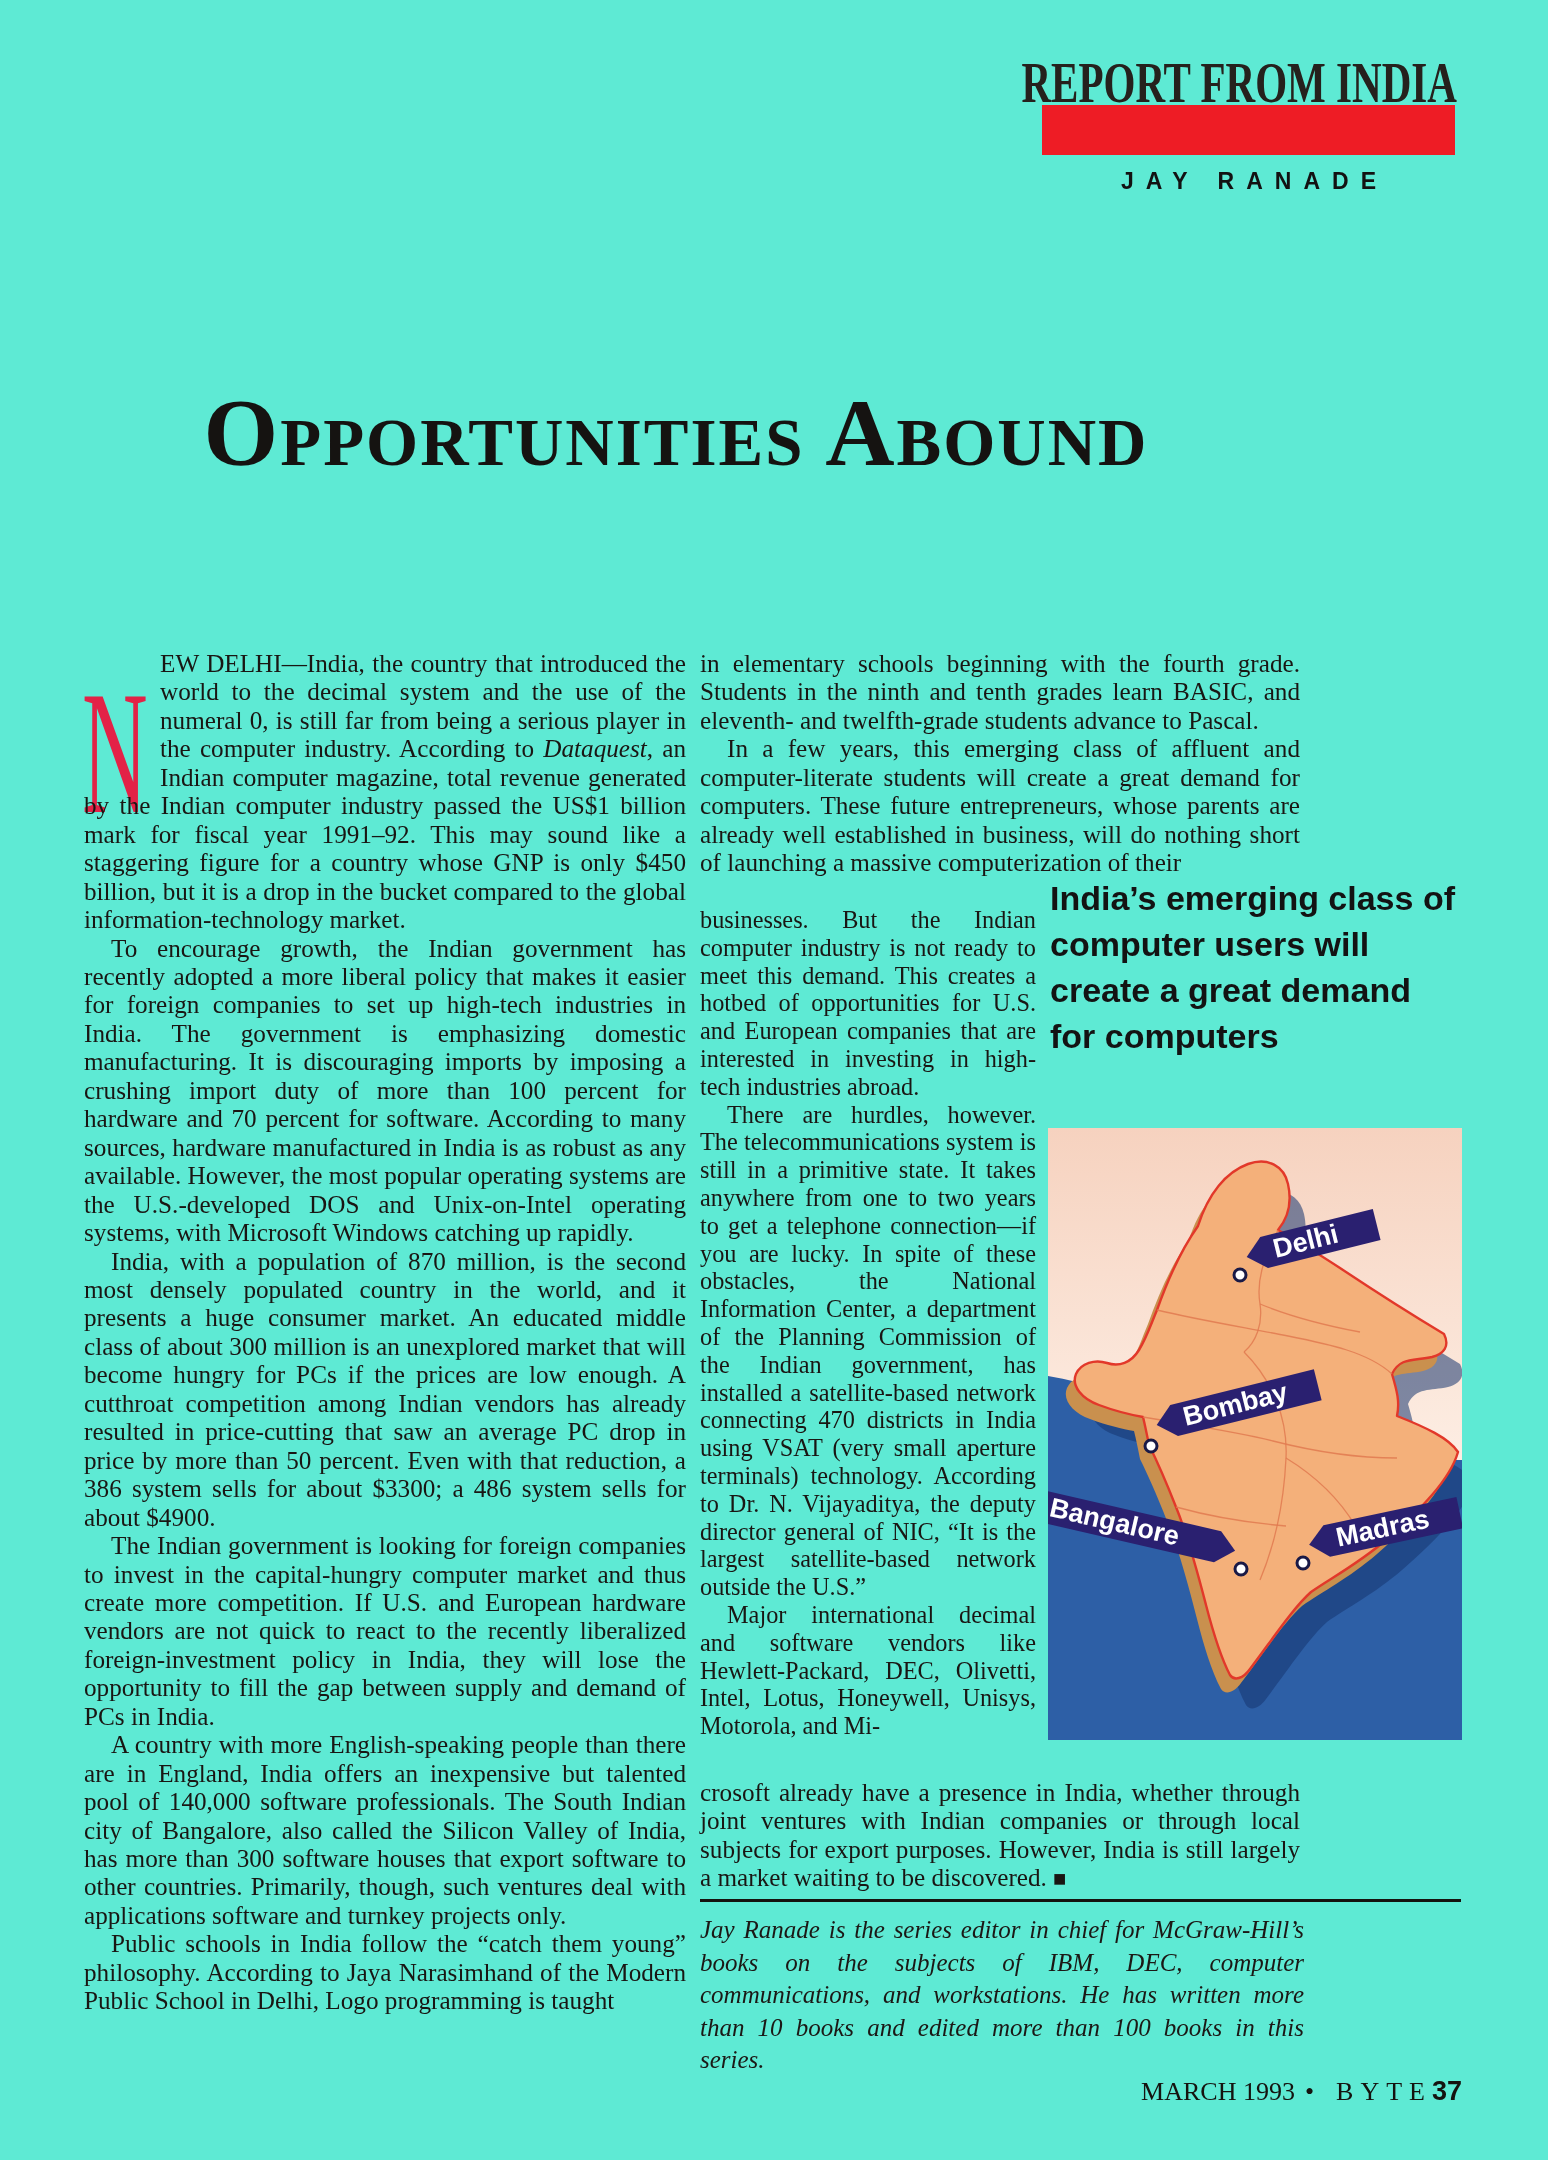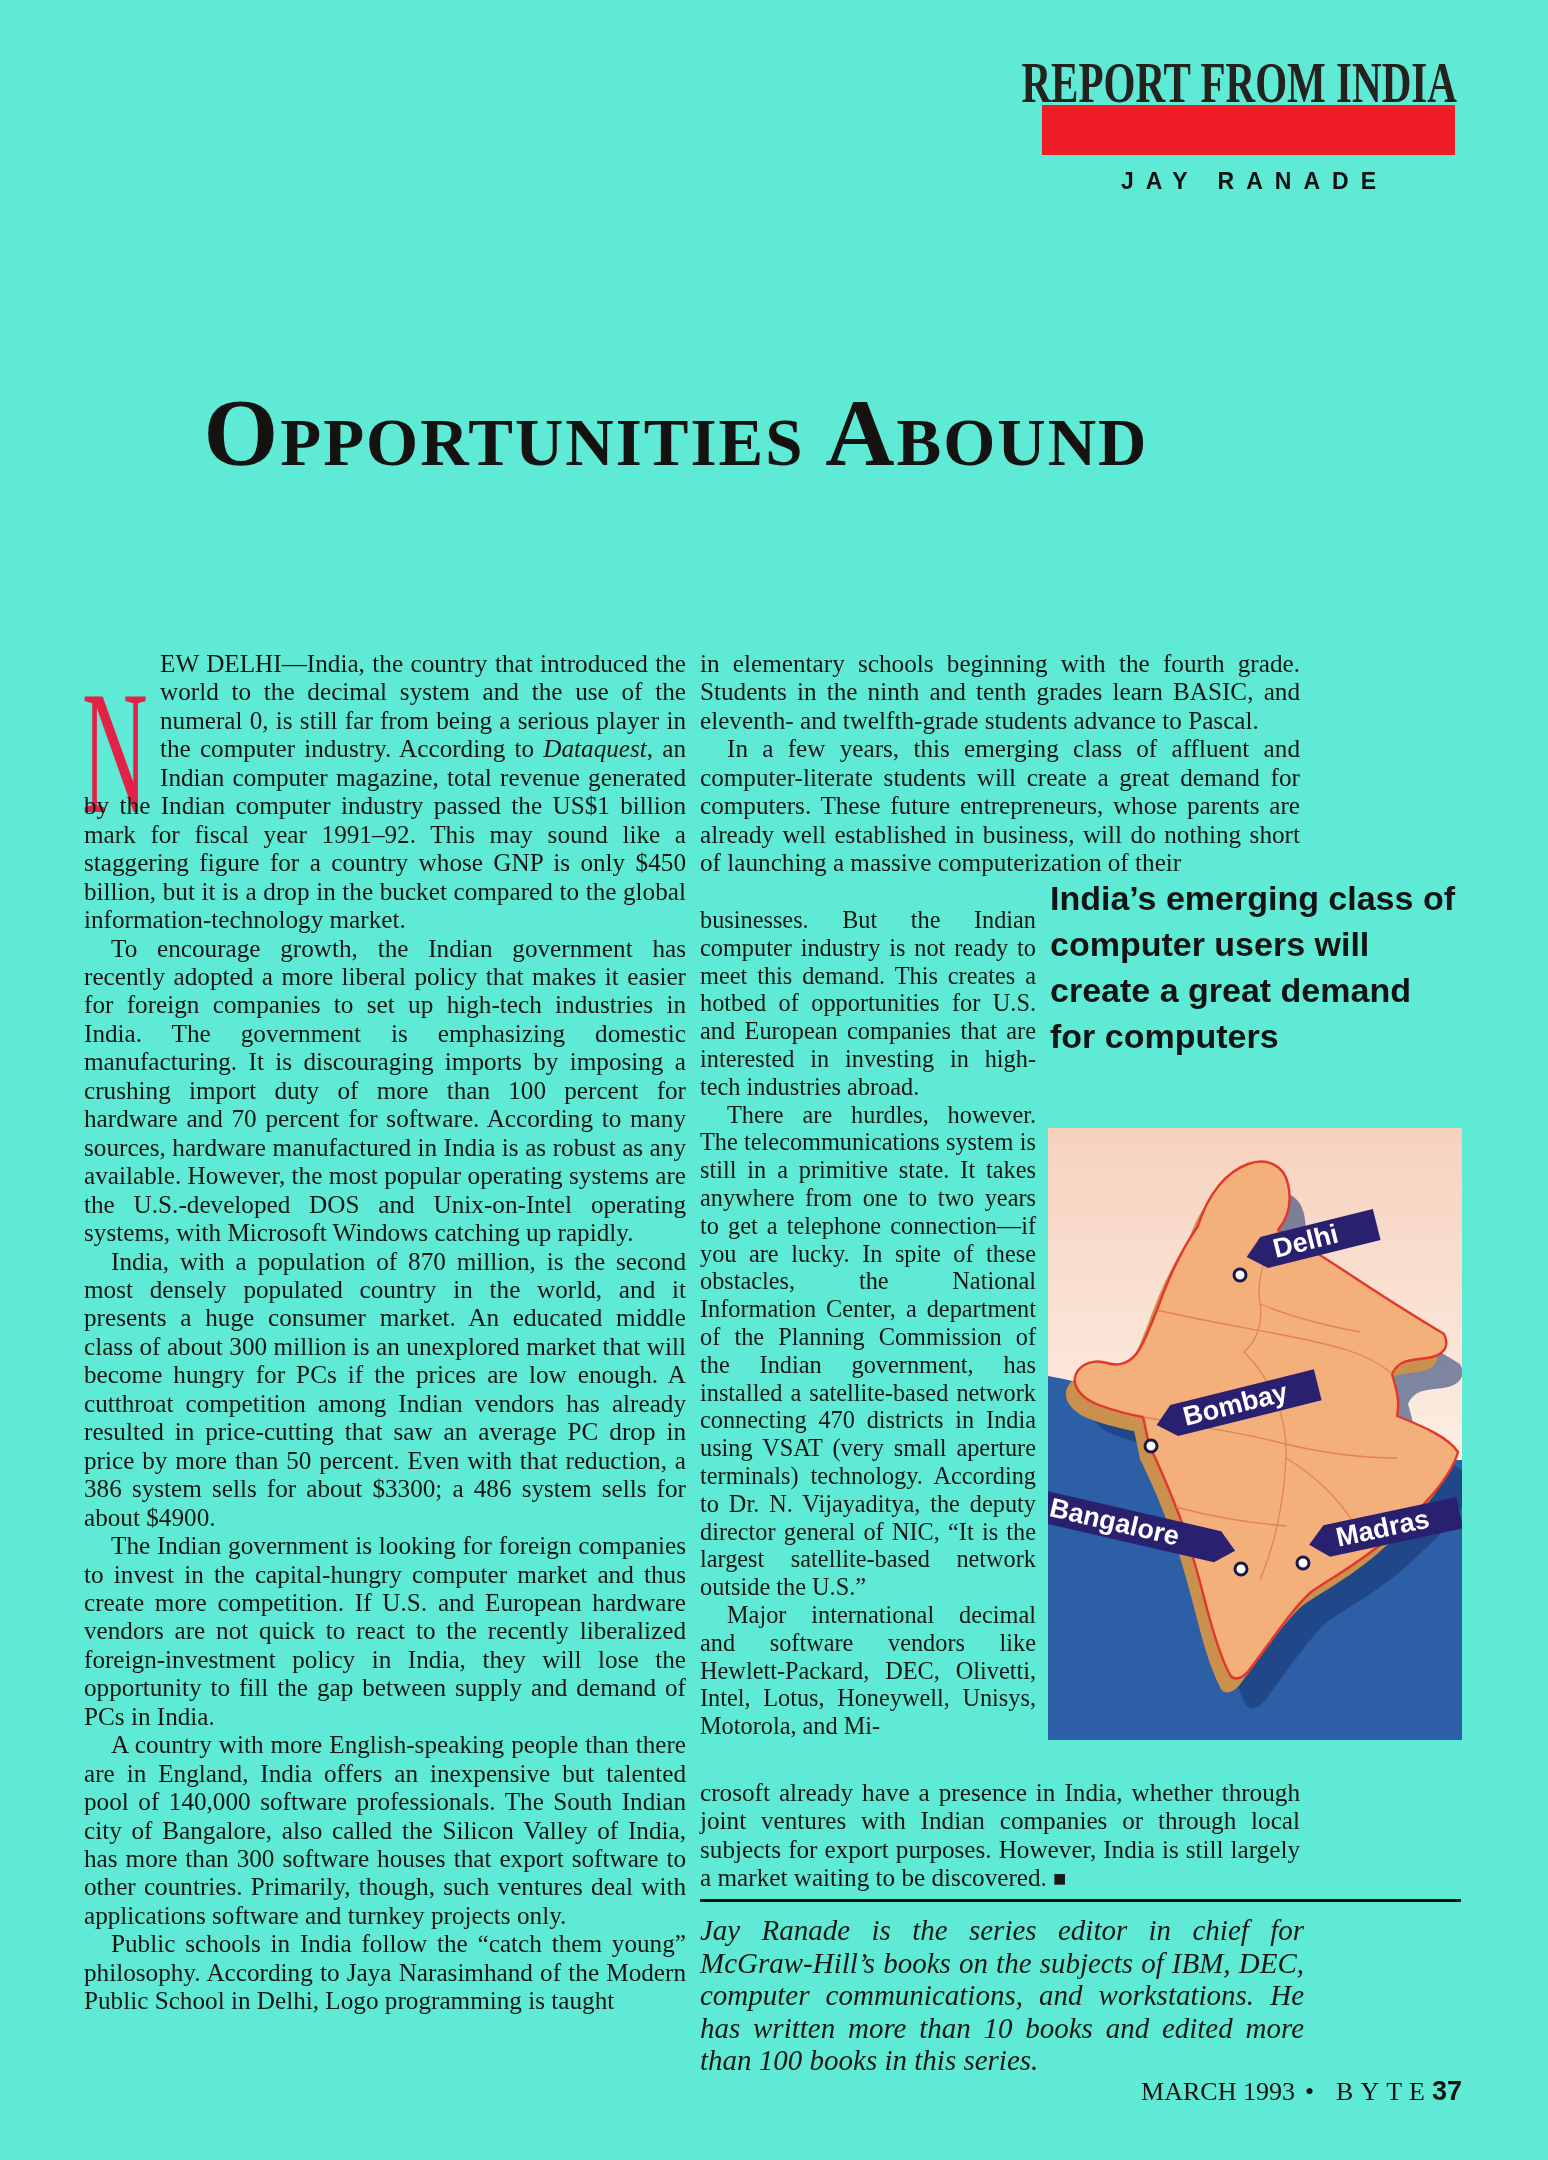--- a/index.html
+++ b/index.html
@@ -48,21 +48,21 @@
   .slab{fill:var(--map_slab,#c9904e);}
   .landtop{fill:var(--map_land,#f4b07a);stroke:var(--map_border,#e2382a);stroke-width:2.4;stroke-linejoin:round;}
   .state{fill:none;stroke:#e07a50;stroke-width:1.3;opacity:.85;}
   .banner{fill:var(--map_label_bg,#2a2070);}
   .citydot{fill:#ffffff;stroke:#191946;stroke-width:3;}
   .citytext{fill:#ffffff;font-family:"Liberation Sans",sans-serif;font-weight:700;font-size:27px;}
 
   
   .biorule{position:absolute;left:700px;top:1899px;width:761px;height:3px;background:#15130f;}
   .bio{position:absolute;left:700px;top:1914px;width:604px;font-style:italic;
-       font-size:29px;line-height:32.6px;text-align:justify;color:#1b1815;}
+       font-size:25px;line-height:32.6px;text-align:justify;color:#1b1815;}
   .footer{position:absolute;top:2076px;left:900px;width:562px;text-align:right;
           font-size:26px;white-space:nowrap;color:#15130f;}
   .footer .byte{letter-spacing:7px;margin-left:16px;}
   .footer .bullet{margin:0 6px 0 10px;}
   .footer .pg{font-family:"Liberation Sans",sans-serif;font-weight:700;font-size:27px;}
 </style>
 </head>
 <body>
 
 <div class="page">

